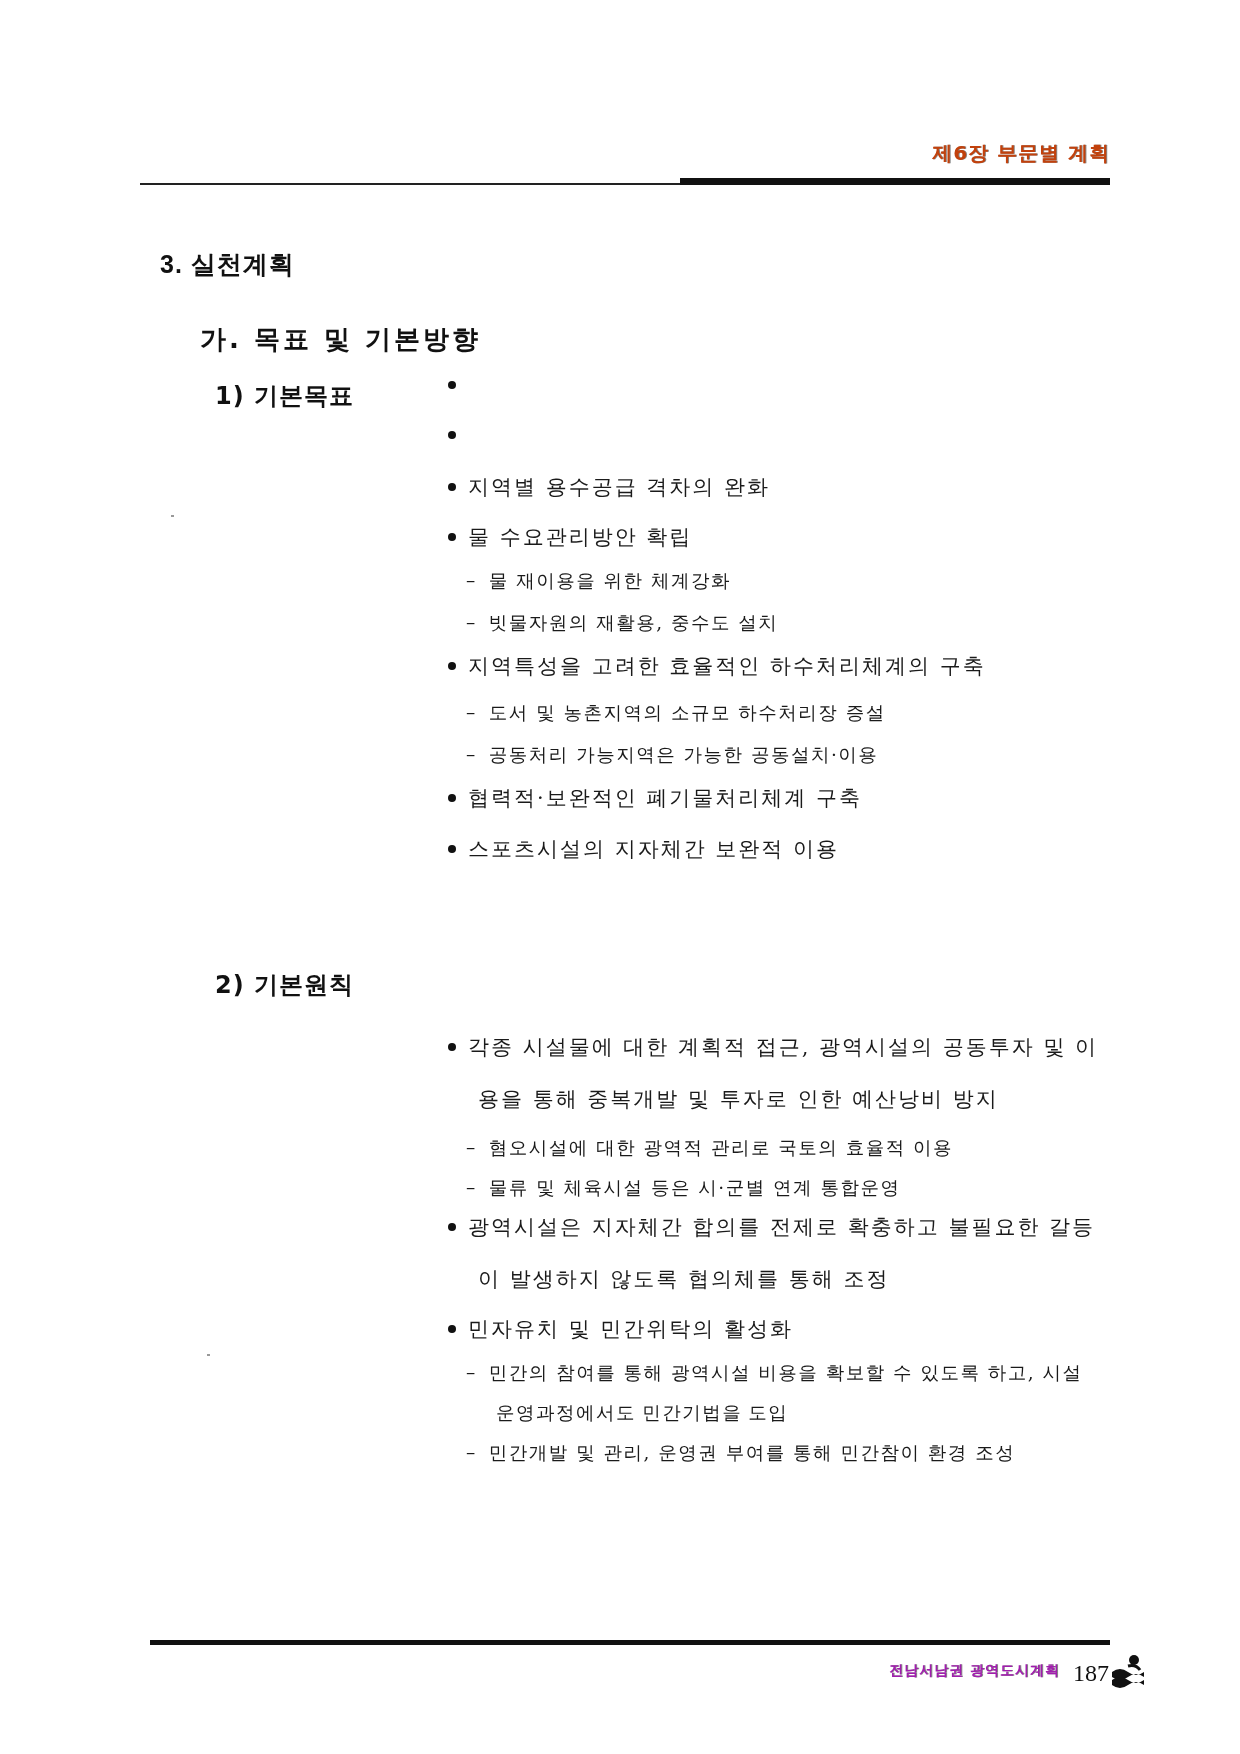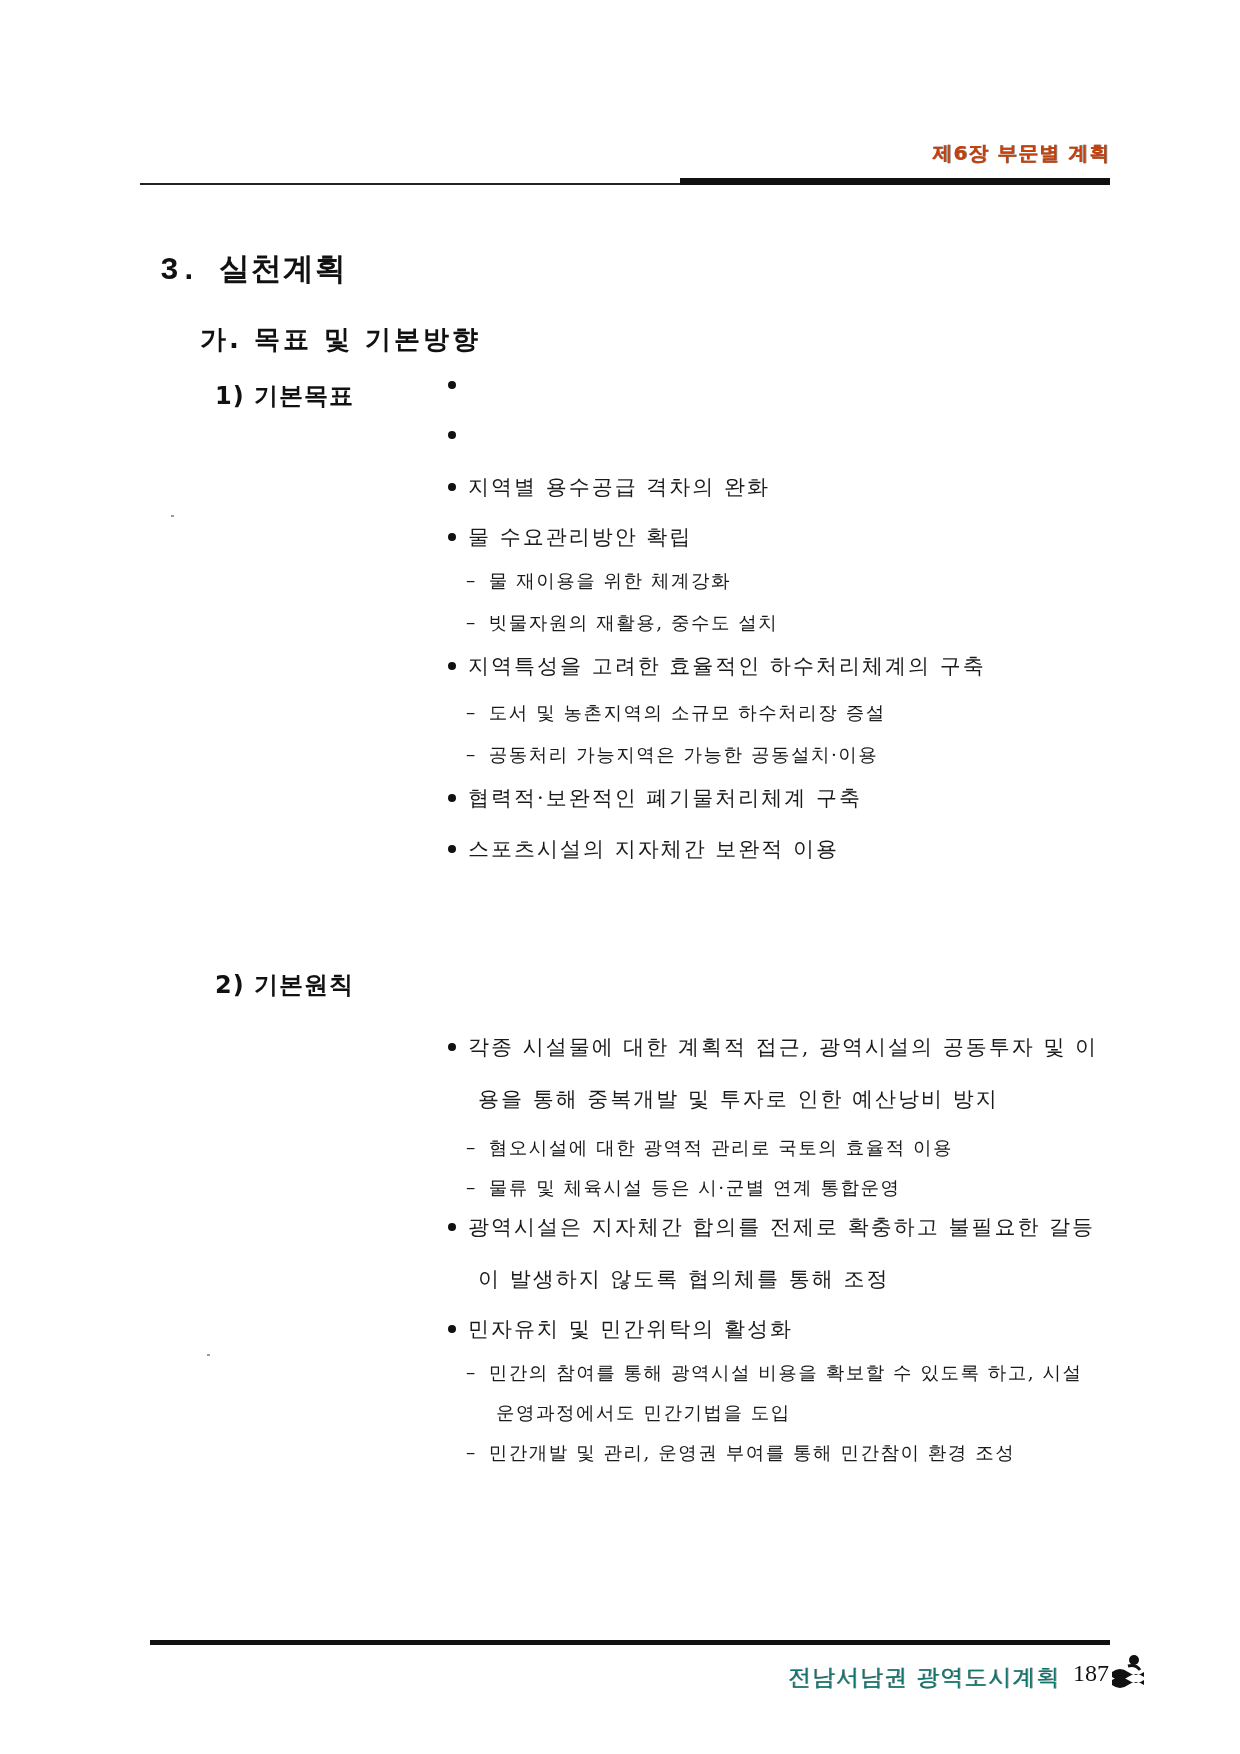--- a/index.html
+++ b/index.html
@@ -33,23 +33,23 @@
       background: #222;
     }
     .header-rule-thick {
       left: 680px; top: 178px; width: 430px; height: 7px;
       background: #111;
     }
 
     
     .h1 {
       left: 160px; top: 248px;
-      font-family: Liberation Mono, monospace;
+      font-family: Liberation Sans, sans-serif;
       font-weight: bold;
-      font-size: 31px;
+      font-size: 25px;
       letter-spacing: 1px;
       text-align: center;
     }
     .h2 {
       left: 200px; top: 322px;
       font-family: "DejaVu Sans", sans-serif;
       font-weight: bold;
       font-size: 26px;
       letter-spacing: 3px;
     }
@@ -86,38 +86,39 @@
     .dash {
       display: inline-block;
       margin-left: 18px;
       margin-right: 12px;
     }
     .cont {
       left: 478px;
     }
     .cont-sub {
       left: 496px;
+      font-family: Liberation Serif, serif;
     }
 
     .speck {
       width: 3px; height: 2px; background: #999;
     }
 
     
     .footer-rule {
       left: 150px; top: 1640px; width: 960px; height: 5px;
       background: #111;
     }
     .footer-text {
       left: 770px; top: 1662px; width: 300px;
       text-align: right;
       font-family: "DejaVu Sans", sans-serif;
-      font-weight: normal;
-      font-size: 23px;
-      color: #0f766e;
+      font-weight: bold;
+      font-size: 14px;
+      color: #a21caf;
       letter-spacing: 1px;
       text-shadow: 1px 0 0 #888;
     }
     .page-number {
       left: 1073px; top: 1660px;
       font-family: "Liberation Serif", serif;
       font-size: 24px;
       color: #111;
     }
     .logo {

